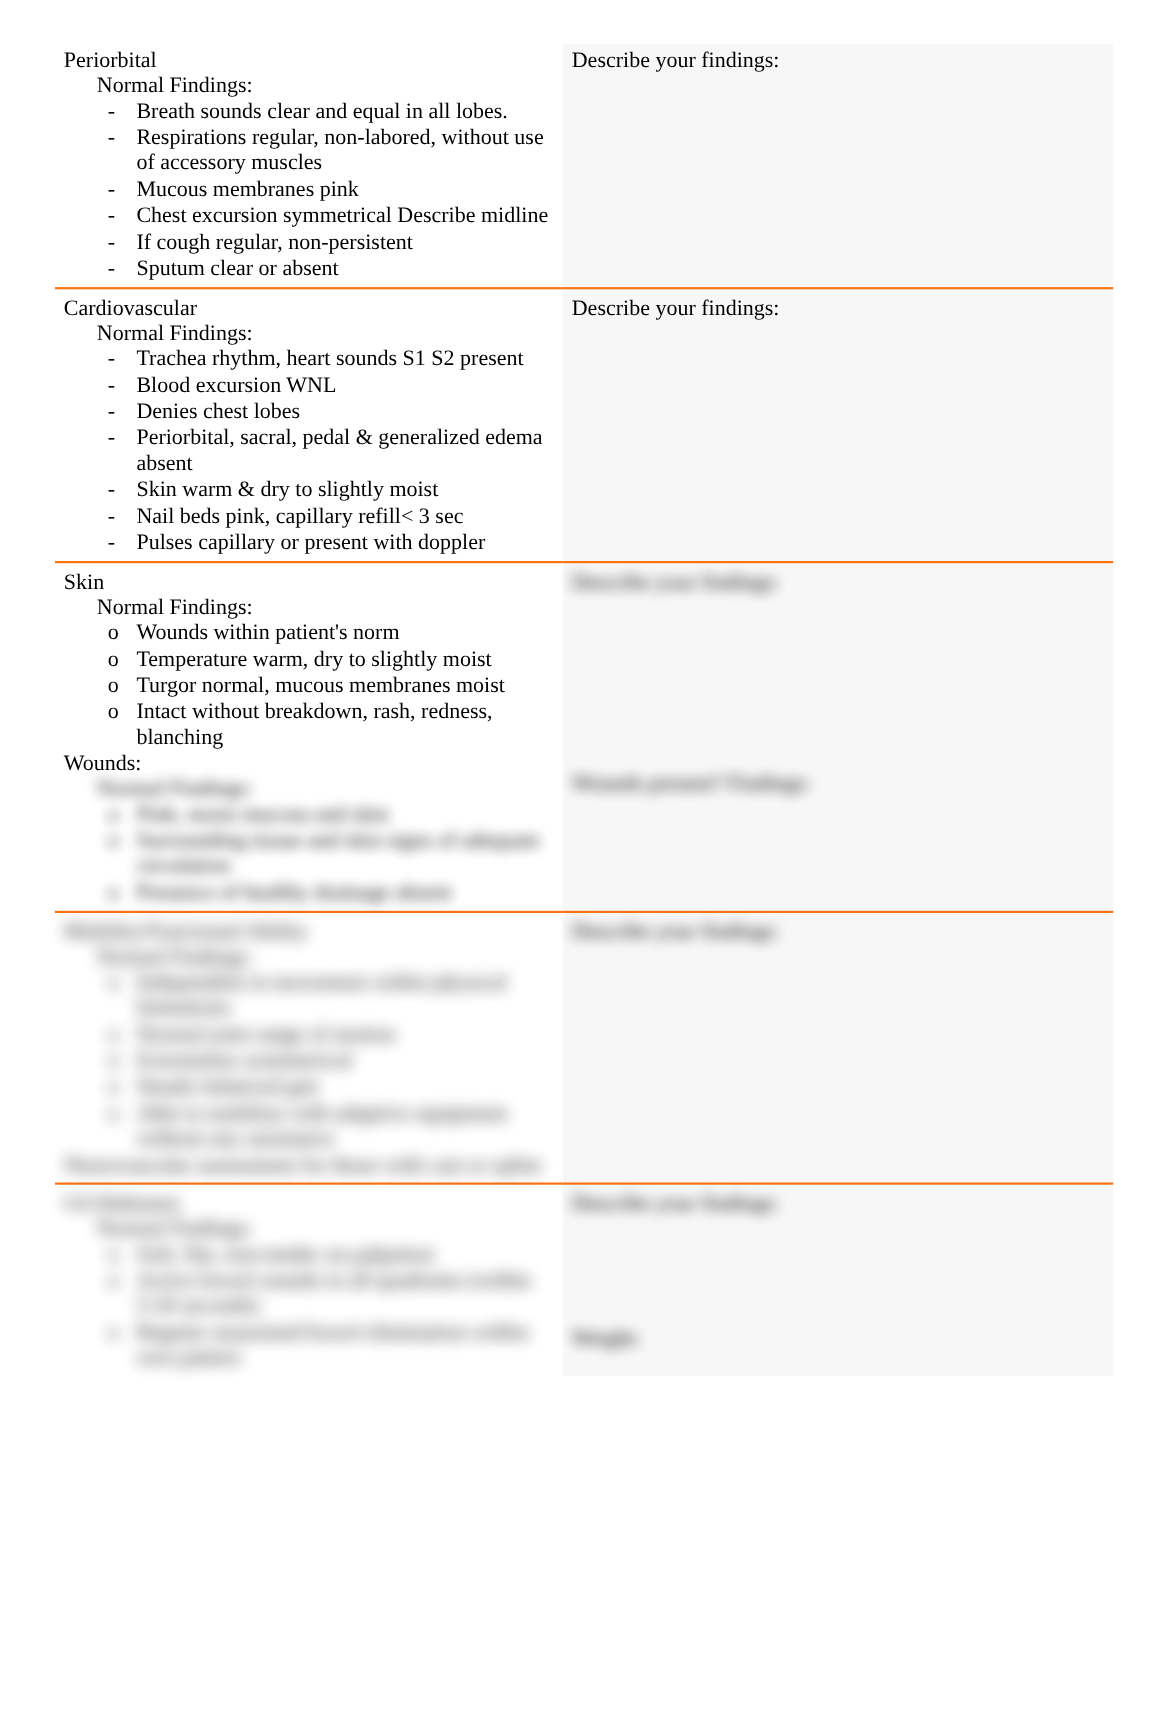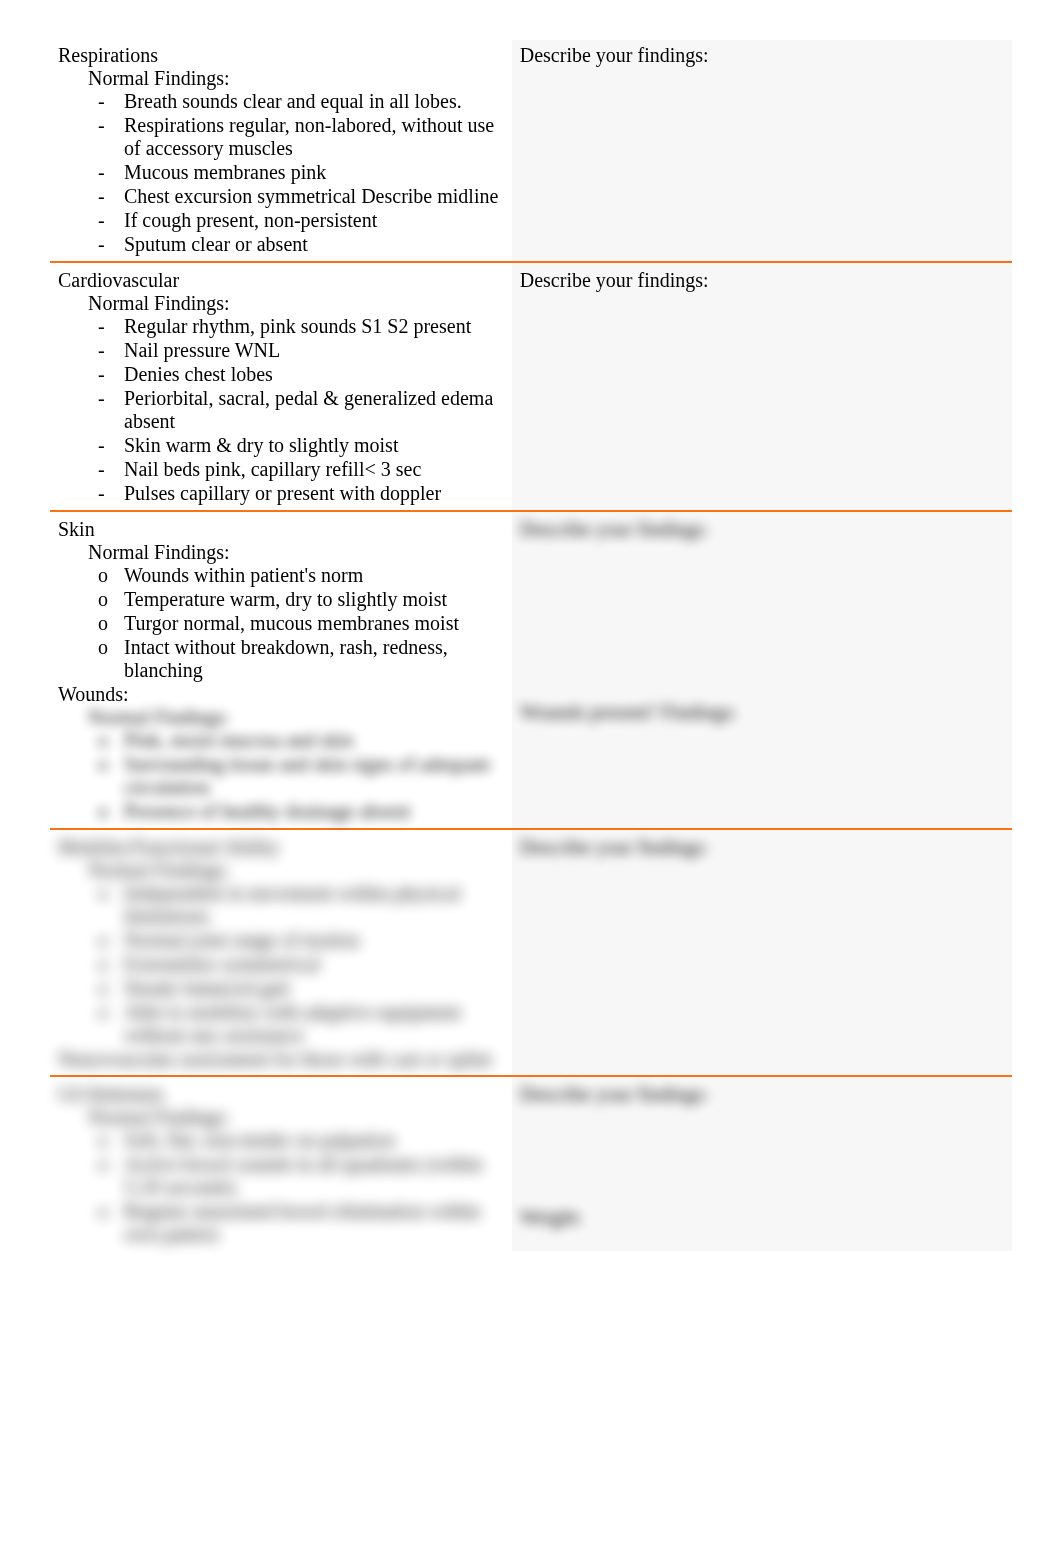--- a/index.html
+++ b/index.html
@@ -42,21 +42,21 @@
   .spacer { height: 400px; }
 </style>
 </head>
 <body>
 
 <table class="table">
 
   <tbody>
       <tr>
     <td class="left-col">
-      <div class="section-heading">Respirations</div>
+      <div class="section-heading">Periorbital</div>
       <div class="bullet-row">
         <span class="bullet-mark"></span>
         <span class="bullet-text">Normal Findings:</span>
       </div>
       <div class="sub-list">
         <div class="sub-item">
               <span class="sub-mark">-</span>
               <span>Breath sounds clear and equal in all lobes.</span>
             </div>
         <div class="sub-item">
@@ -66,21 +66,21 @@
         <div class="sub-item">
               <span class="sub-mark">-</span>
               <span>Mucous membranes pink</span>
             </div>
         <div class="sub-item">
               <span class="sub-mark">-</span>
               <span>Chest excursion symmetrical Describe midline</span>
             </div>
         <div class="sub-item">
               <span class="sub-mark">-</span>
-              <span>If cough present, non-persistent</span>
+              <span>If cough regular, non-persistent</span>
             </div>
         <div class="sub-item">
               <span class="sub-mark">-</span>
               <span>Sputum clear or absent</span>
             </div>
       </div>
     </td>
     <td class="right-col shade">
       <div>Describe your findings:</div>
     </td>
@@ -89,25 +89,25 @@
   <tr class="row-border-top">
     <td class="left-col">
       <div class="section-heading">Cardiovascular</div>
       <div class="bullet-row">
         <span class="bullet-mark"></span>
         <span class="bullet-text">Normal Findings:</span>
       </div>
       <div class="sub-list">
         <div class="sub-item">
               <span class="sub-mark">-</span>
-              <span>Regular rhythm, pink sounds S1 S2 present</span>
-            </div>
-        <div class="sub-item">
-              <span class="sub-mark">-</span>
-              <span>Nail pressure WNL</span>
+              <span>Trachea rhythm, heart sounds S1 S2 present</span>
+            </div>
+        <div class="sub-item">
+              <span class="sub-mark">-</span>
+              <span>Blood excursion WNL</span>
             </div>
         <div class="sub-item">
               <span class="sub-mark">-</span>
               <span>Denies chest lobes</span>
             </div>
         <div class="sub-item">
               <span class="sub-mark">-</span>
               <span>Periorbital, sacral, pedal &amp; generalized edema absent</span>
             </div>
         <div class="sub-item">

